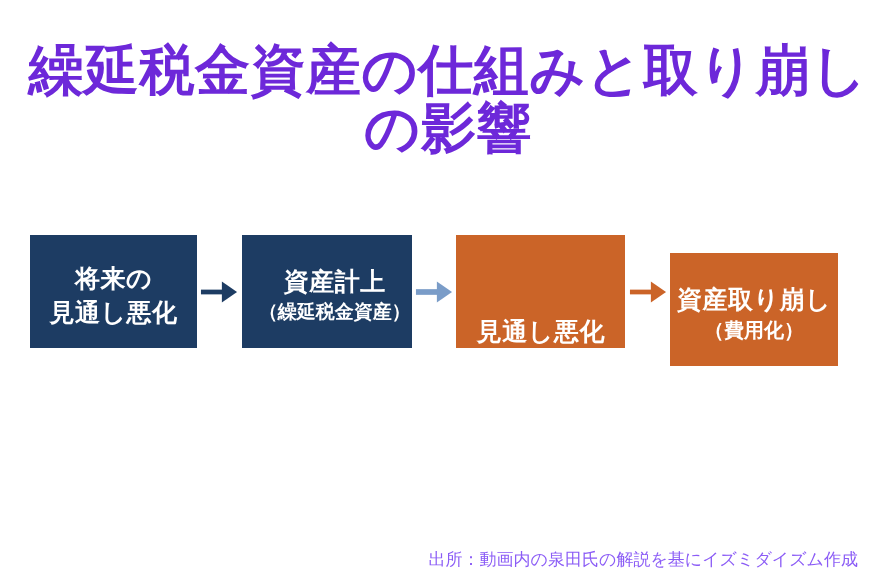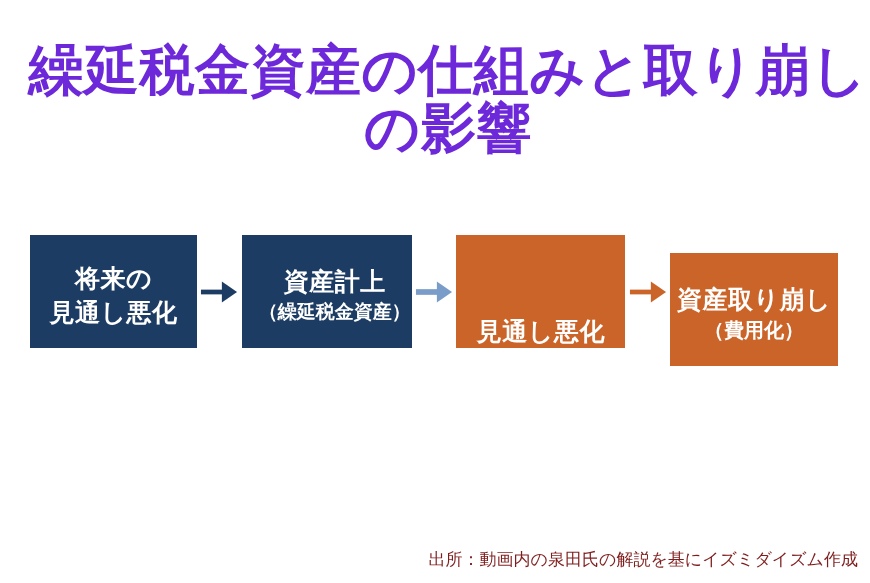--- a/index.html
+++ b/index.html
@@ -72,21 +72,21 @@
     align-items: center;
     justify-content: center;
     height: 113px;
   }
   .arrow svg { width: 38px; height: 26px; display: block; }
   .source {
     position: absolute;
     top: 549px; right: 12px;
     font-size: 17px;
     line-height: 22px;
-    color: #7f1d1d;
+    color: #8b5cf6;
     letter-spacing: 0px;
     white-space: nowrap;
   }
 </style>
 </head>
 <body>
 
 <div class="page">
 
   <h1 class="title">繰延税金資産の仕組みと取り崩しの影響</h1>

